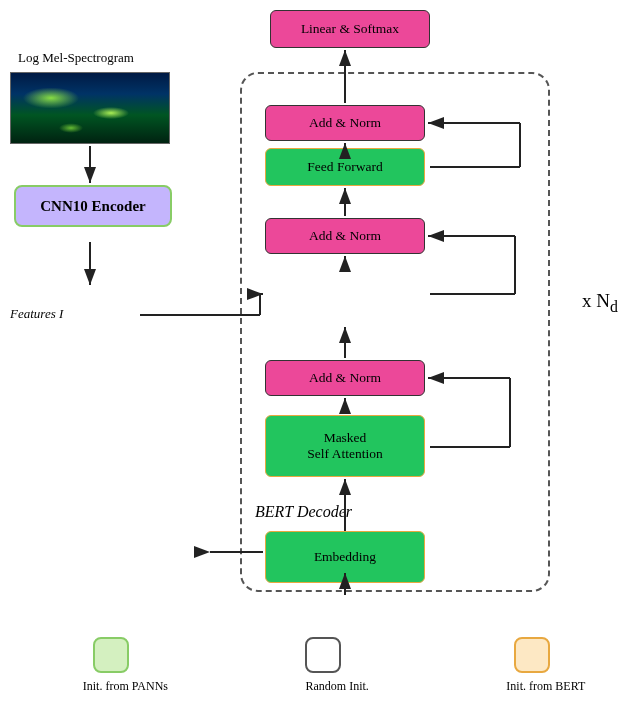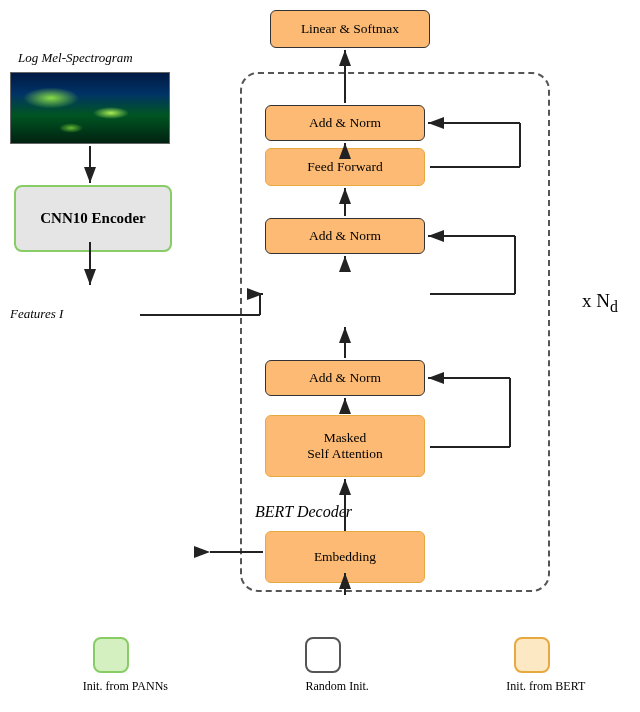--- a/index.html
+++ b/index.html
@@ -17,21 +17,20 @@
       top: 0; left: 0;
       width: 640px;
       height: 712px;
     }
     
     .label-mel {
       position: absolute;
       top: 50px;
       left: 18px;
       font-size: 13px;
-      font-style: italic;
     }
     .spectrogram-img {
       position: absolute;
       top: 72px;
       left: 10px;
       width: 160px;
       height: 72px;
       background: linear-gradient(to right,
         #003366 0%, #004499 10%, #006644 20%, #008833 30%,
         #33aa44 40%, #88cc22 50%, #aadd11 55%,
@@ -47,24 +46,24 @@
         radial-gradient(ellipse 40px 15px at 40px 25px, #88dd44 0%, transparent 70%),
         radial-gradient(ellipse 30px 10px at 100px 40px, #aaee55 0%, transparent 60%),
         radial-gradient(ellipse 20px 8px at 60px 55px, #66bb33 0%, transparent 60%),
         linear-gradient(180deg, #001a44 0%, #003366 30%, #005522 60%, #002211 100%);
     }
     .cnn-box {
       position: absolute;
       top: 185px;
       left: 14px;
       width: 158px;
-      height: 67px;
+      height: 42px;
       border: 2.5px solid #88cc66;
       border-radius: 8px;
-      background: #e5e5e5;
+      background: #c4b5fd;
       display: flex;
       align-items: center;
       justify-content: center;
       font-size: 15px;
       font-weight: bold;
     }
     .features-label {
       position: absolute;
       top: 306px;
       left: 10px;
@@ -77,31 +76,31 @@
       top: 72px;
       left: 240px;
       width: 310px;
       height: 520px;
       border: 2px dashed #555;
       border-radius: 18px;
     }
     
     .box-standard {
       position: absolute;
-      background: #fdba74;
+      background: #ec4899;
       border: 1.5px solid #333;
       border-radius: 6px;
       display: flex;
       align-items: center;
       justify-content: center;
       text-align: center;
       font-size: 13.5px;
     }
     .box-orange {
-      background: #fdba74;
+      background: #22c55e;
       border: 1.5px solid #e8a840;
     }
     
     .box-linear {
       top: 10px;
       left: 270px;
       width: 160px;
       height: 38px;
     }
     

